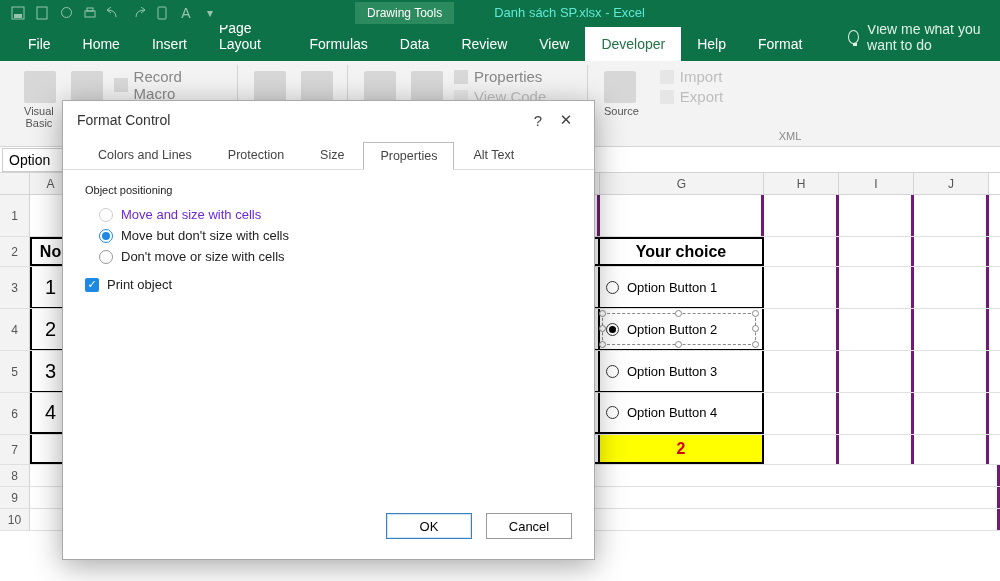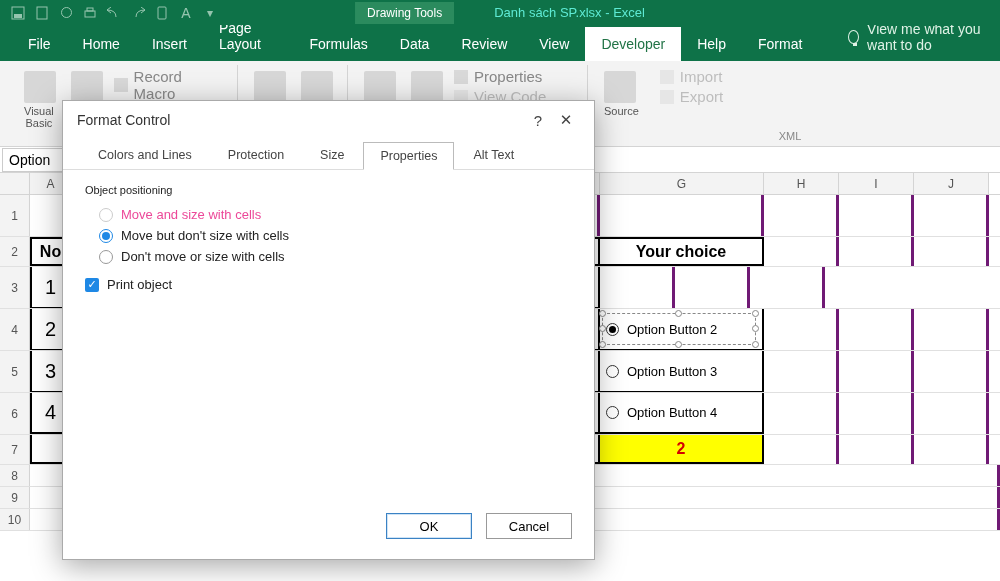--- a/index.html
+++ b/index.html
@@ -85,21 +85,21 @@
   .dlg-tabs { display: flex; gap: 2px; padding: 6px 18px 0; border-bottom: 1px solid #ddd; font-size: 12.5px; }
   .dlg-tab { padding: 6px 16px; color: #444; cursor: pointer; border: 1px solid transparent; position: relative; }
   .dlg-tab.active { border: 1px solid #bbb; border-bottom: 1px solid #fff; top: 1px; background: #fff; }
   .dlg-body { flex: 1; padding: 14px 22px; font-size: 13px; color: #222; }
   .section-title { font-size: 11px; color: #222; margin-bottom: 8px; }
   .radio-row { display: flex; align-items: center; gap: 8px; padding: 3px 0 3px 14px; font-size: 13px; }
   .r-outer { width: 14px; height: 14px; border: 1px solid #999; border-radius: 50%; display: flex; align-items: center; justify-content: center; }
   .r-outer.checked { border-color: #1e88e5; }
   .r-outer.checked::after { content: ""; width: 8px; height: 8px; background: #1e88e5; border-radius: 50%; }
   .r-outer.disabled { border-color: #ccc; }
-  .radio-row.disabled { color: #ec4899; }
+  .radio-row.disabled { color: #6d28d9; }
   .check-row { display: flex; align-items: center; gap: 8px; padding: 10px 0 0 0; font-size: 13px; }
   .chk { width: 14px; height: 14px; background: #1e88e5; border-radius: 2px; display: flex; align-items: center; justify-content: center; color: #fff; font-size: 11px; }
   .dlg-footer { display: flex; justify-content: flex-end; gap: 14px; padding: 10px 22px 20px; }
   .btn { min-width: 86px; height: 26px; border: 1px solid #999; background: #fff; font-size: 13px; cursor: pointer; }
   .btn.primary { border: 1px solid #3b82c4; box-shadow: inset 0 0 0 1px #cfe4f6; }
 
   
   svg { display: block; }
 </style>
 </head>
@@ -287,20 +287,24 @@
       <div class="cell wH"></div>
         <div class="cell wI"></div>
         <div class="cell wJ"></div>
     </div>
 
     <div class="row tall">
       <div class="row-h">3</div>
       <div class="cell wA product-no thick-left" style="border-bottom:1px solid #000">1</div>
       <div class="cell" style="width:494px;border-bottom:1px solid #000"></div>
       <div class="cell wGnum price-cell thick-right-b" style="border-bottom:1px solid #000">0.00</div>
+      <div class="cell wG choice-cell thick-right-b" style="border-bottom:1px solid #000">
+          <span class="opt-radio"></span>
+          <span>Option Button 1</span>
+        </div>
       <div class="cell wH"></div>
         <div class="cell wI"></div>
         <div class="cell wJ"></div>
     </div>
     <div class="row tall" style="position:relative">
       <div class="row-h">4</div>
       <div class="cell wA product-no thick-left" style="border-bottom:1px solid #000">2</div>
       <div class="cell" style="width:494px;border-bottom:1px solid #000"></div>
       <div class="cell wGnum price-cell thick-right-b" style="border-bottom:1px solid #000">0.00</div>
       <div class="cell wG choice-cell thick-right-b" style="border-bottom:1px solid #000;position:relative">

